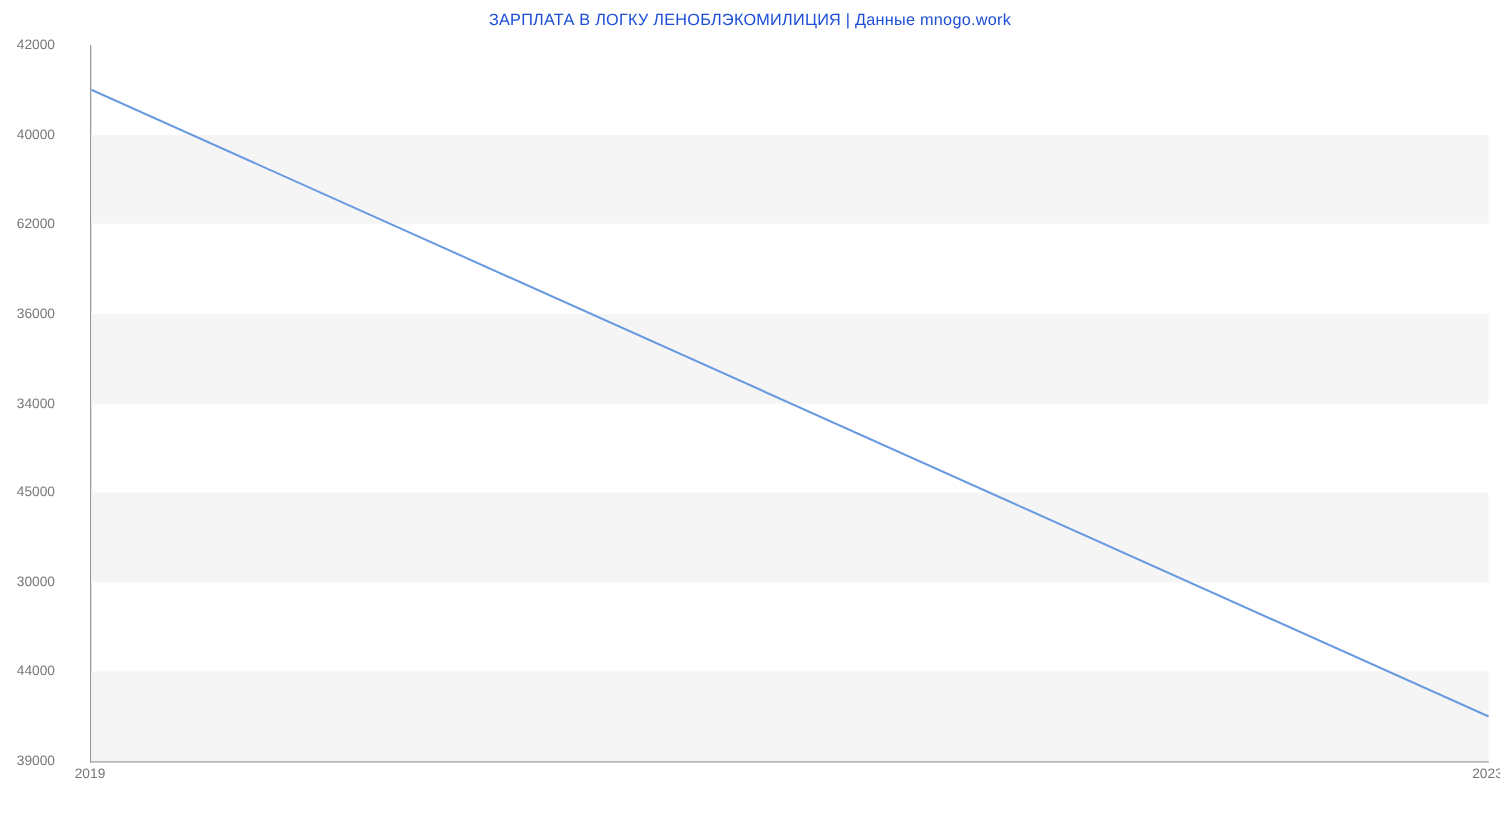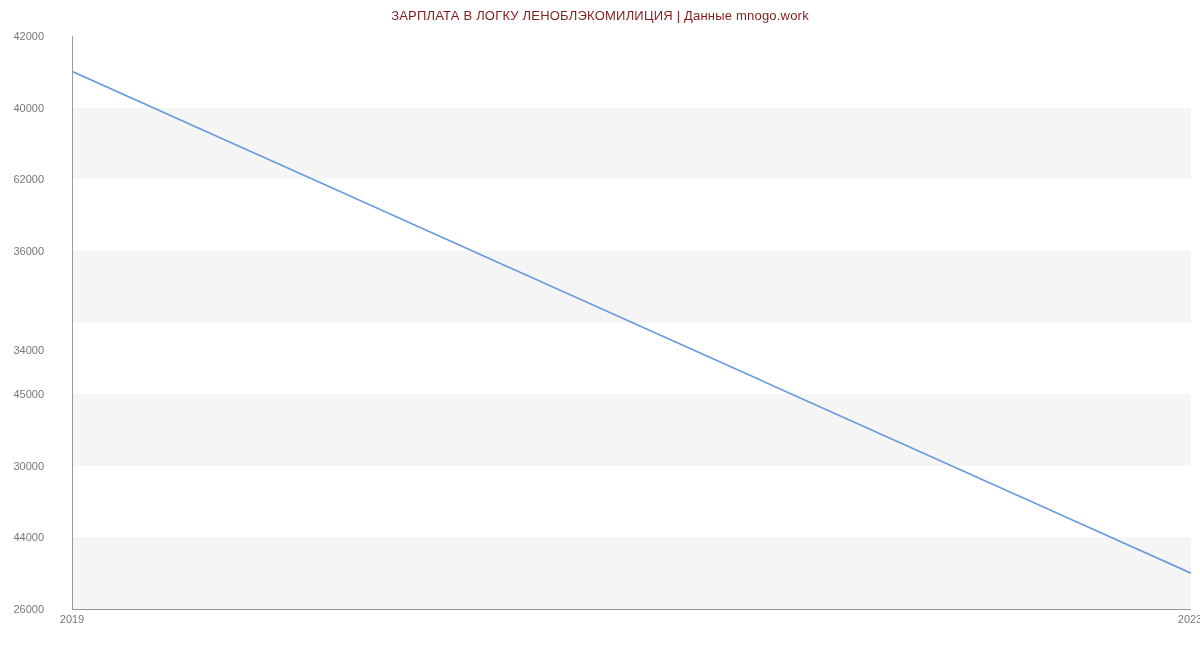--- a/index.html
+++ b/index.html
@@ -16,21 +16,21 @@
     width: 1200px;
     height: 650px;
   }
   .chart-title {
     position: absolute;
     top: 8px;
     left: 0;
     right: 0;
     text-align: center;
     font-size: 13px;
-    color: #7f1d1d;
+    color: #1d4ed8;
     letter-spacing: 0.2px;
   }
   .plot-area {
     position: absolute;
     left: 72px;
     top: 36px;
     width: 1118px;   
     height: 573px;   
     border-left: 1px solid #999;
     border-bottom: 1px solid #999;
@@ -78,24 +78,24 @@
 
   <div class="plot-area" id="plot">
     <div class="band" style="top: 501.375px; height: 71.625px;"></div>
       <div class="band" style="top: 358.125px; height: 71.625px;"></div>
       <div class="band" style="top: 214.875px; height: 71.625px;"></div>
       <div class="band" style="top: 71.625px; height: 71.625px;"></div>
       <svg class="line-layer" id="svg-layer" preserveAspectRatio="none" viewBox="0 0 1118 573">
         <path d="M0,35.8125 L1118,537.1875" class="series-line"></path>
       </svg>
   </div>
-<div class="y-tick" style="top: 609px;">26000</div>
+<div class="y-tick" style="top: 609px;">39000</div>
     <div class="y-tick" style="top: 537.375px;">44000</div>
     <div class="y-tick" style="top: 465.75px;">30000</div>
     <div class="y-tick" style="top: 394.125px;">45000</div>
-    <div class="y-tick" style="top: 322.5px; margin-top: 27px;">34000</div>
+    <div class="y-tick" style="top: 322.5px;">34000</div>
     <div class="y-tick" style="top: 250.875px;">36000</div>
     <div class="y-tick" style="top: 179.25px;">62000</div>
     <div class="y-tick" style="top: 107.625px;">40000</div>
     <div class="y-tick" style="top: 36px;">42000</div>
     <div class="x-tick" style="left: 72px; transform: translateX(-50%);">2019</div>
     <div class="x-tick" style="left: 1190px; transform: translateX(-50%);">2023</div>
   </div>
 
 </body></html>

